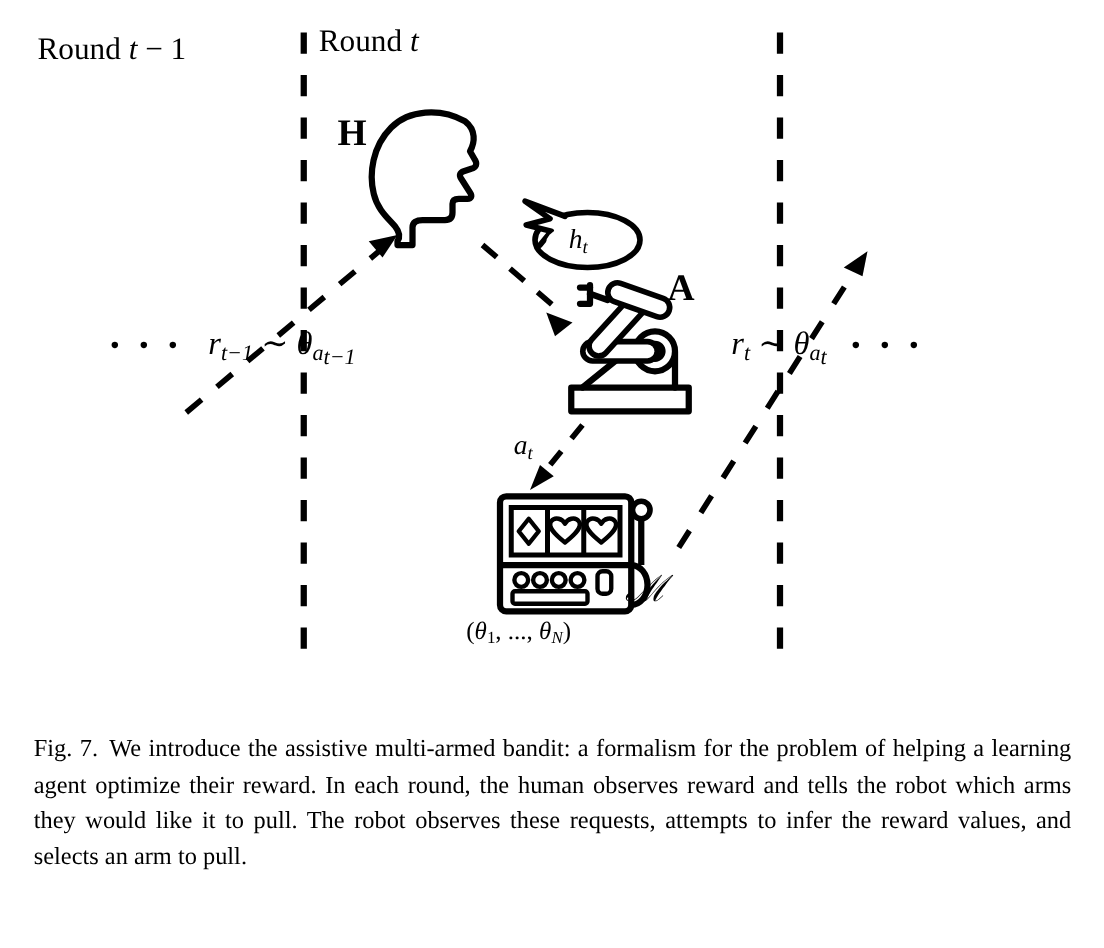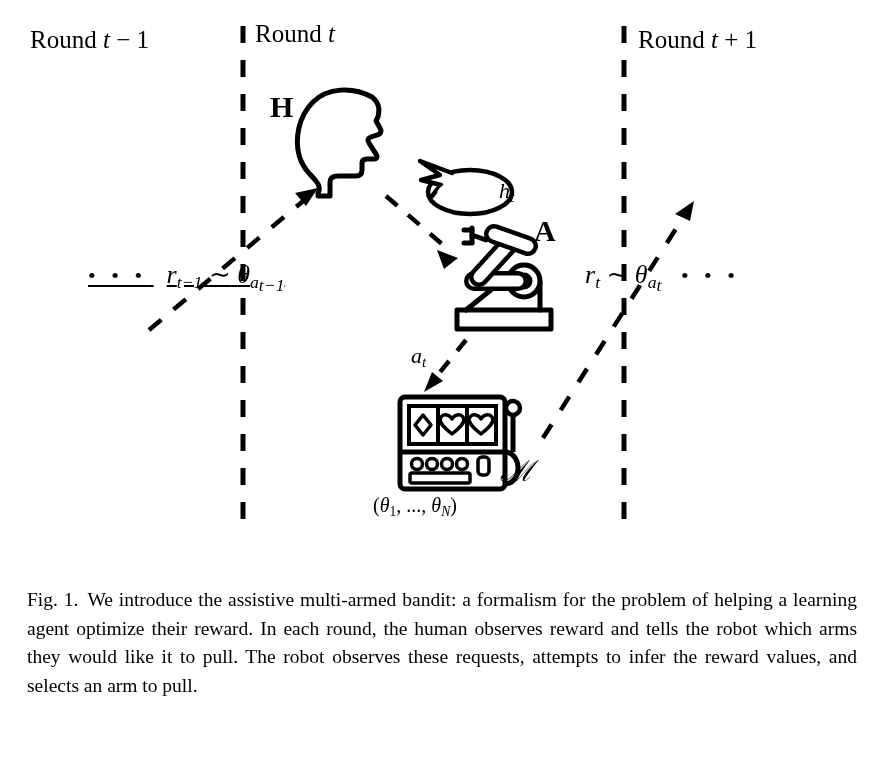--- a/index.html
+++ b/index.html
@@ -60,21 +60,20 @@
     vertical-align: -0.28em;
     font-style: italic;
   }
   .dots {
     font-size: 22px;
     letter-spacing: 5px;
     font-style: normal;
   }
   .reward-left {
     font-size: 26px;
-    text-decoration: underline;
   }
   .reward-right {
     font-size: 26px;
   }
   .action-label {
     font-size: 22px;
   }
   .theta-vec {
     font-size: 20px;
   }
@@ -230,31 +229,28 @@
     </svg>
 
     <div class="lbl round-label" style="left:30px; top:27px;">
       <span>Round </span><span class="mathvar">t</span><span> − 1</span>
     </div>
 
     <div class="lbl round-label" style="left:255px; top:21px;">
       <span>Round </span><span class="mathvar">t</span><span></span>
     </div>
 
-    <div class="lbl round-label" style="left:638px; top:27px;">
-      <span>Round </span><span class="mathvar">t</span><span> + 1</span>
-    </div>
 
     <div class="lbl agent-label" style="left:270px; top:92px;">H</div>
 
     <div class="lbl agent-label" style="left:534px; top:216px;">A</div>
 
     <div class="lbl script-m" style="left:500px; top:457px;">ℳ</div>
 
-    <div class="lbl bubble-text math" style="left:455px; top:180px;margin-left:44px;">
+    <div class="lbl bubble-text math" style="left:455px; top:180px;">
       <span>h</span><sub>t</sub>
     </div>
 
     <div class="lbl action-label math" style="left:411px; top:345px;">
       <span>a</span><sub>t</sub>
     </div>
 
     <div class="lbl reward-left math" style="left:88px; top:262px;">
       <span class="dots">• • •</span>
       <span style="display:inline-block;width:13px"></span><span>r</span><sub>t−1</sub>
@@ -269,16 +265,16 @@
       <span style="display:inline-block;width:13px"></span><span class="dots">• • •</span>
     </div>
 
     <div class="lbl theta-vec math" style="left:373px; top:495px;">
       <span class="up">(</span><span>θ</span><sub class="up">1</sub><span class="up">, ..., </span><span>θ</span><sub>N</sub><span class="up">)</span>
     </div>
 
   </div>
 
   <div id="caption">
-    <span class="figno">Fig. 1.</span><span>We introduce the assistive multi-armed bandit: a formalism for the problem of helping a learning agent optimize their reward. In each round, the human observes reward and tells the robot which arms they would like it to pull. The robot observes these requests, attempts to infer the reward values, and selects an arm to pull.</span>
+    <span class="figno">Fig. 7.</span><span>We introduce the assistive multi-armed bandit: a formalism for the problem of helping a learning agent optimize their reward. In each round, the human observes reward and tells the robot which arms they would like it to pull. The robot observes these requests, attempts to infer the reward values, and selects an arm to pull.</span>
   </div>
 
 </div>
 
 </body></html>

